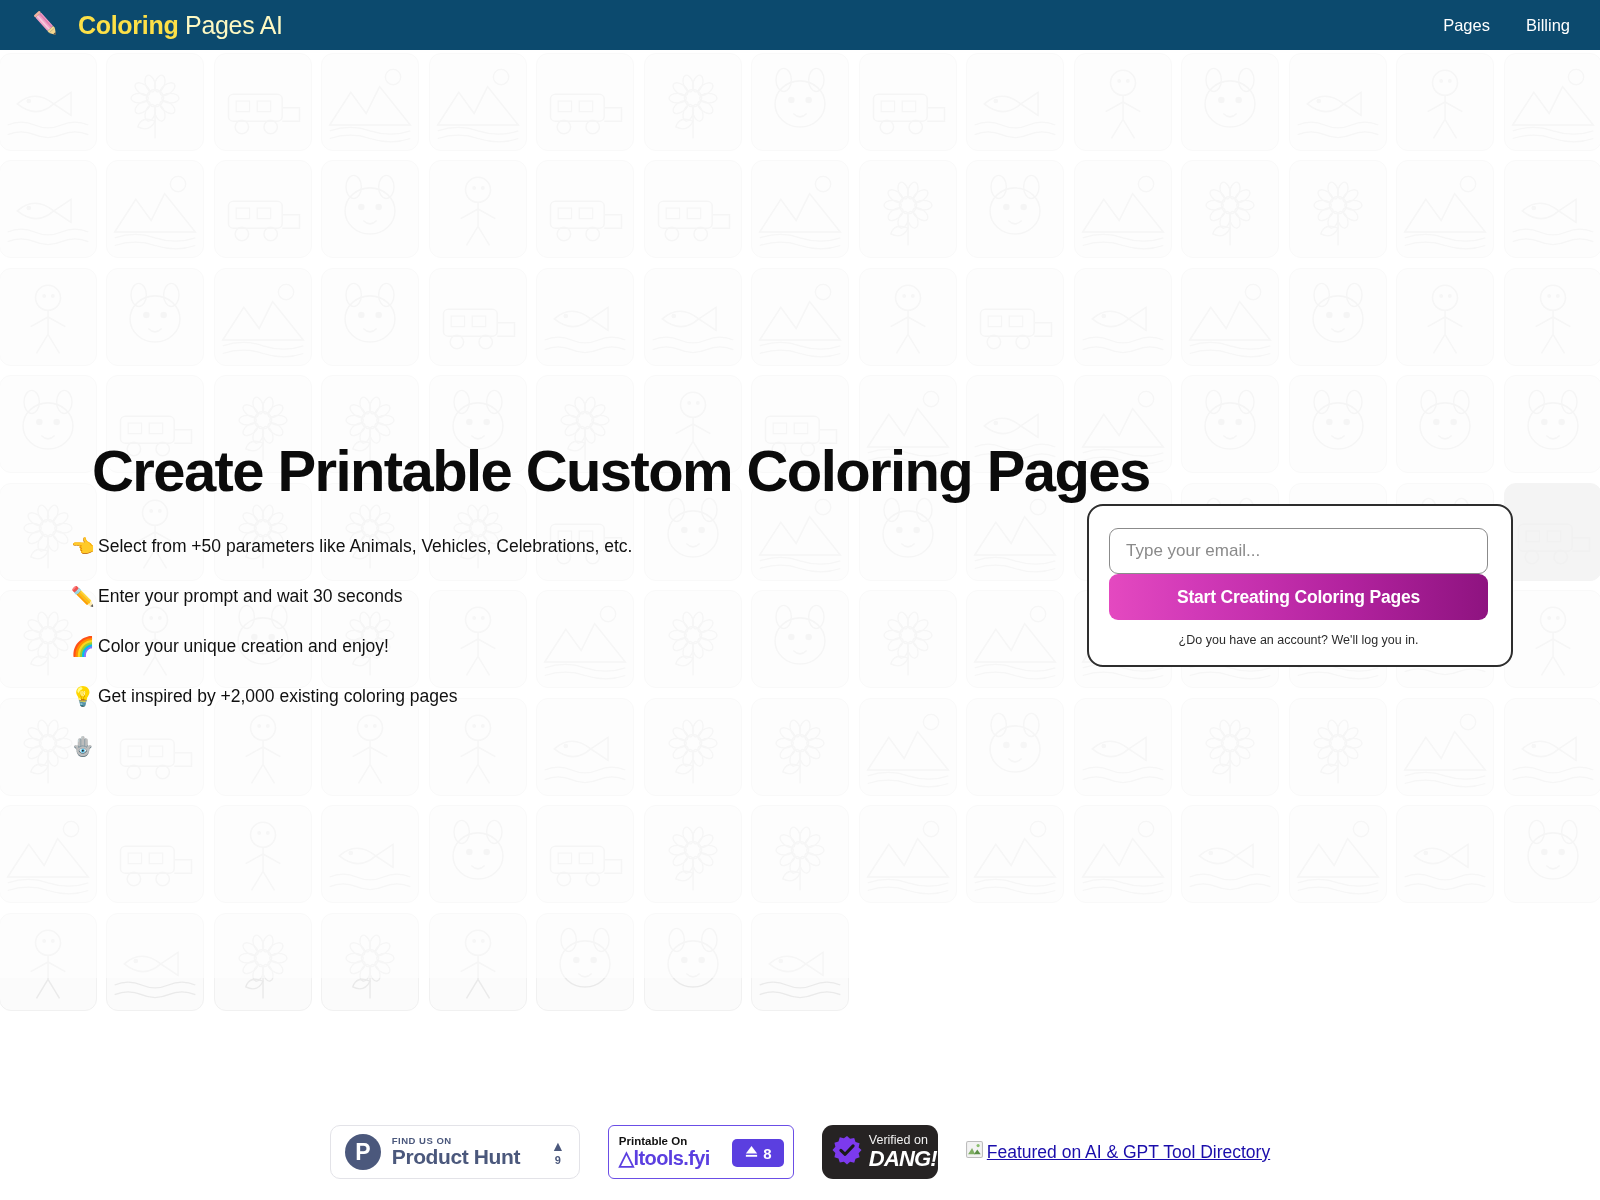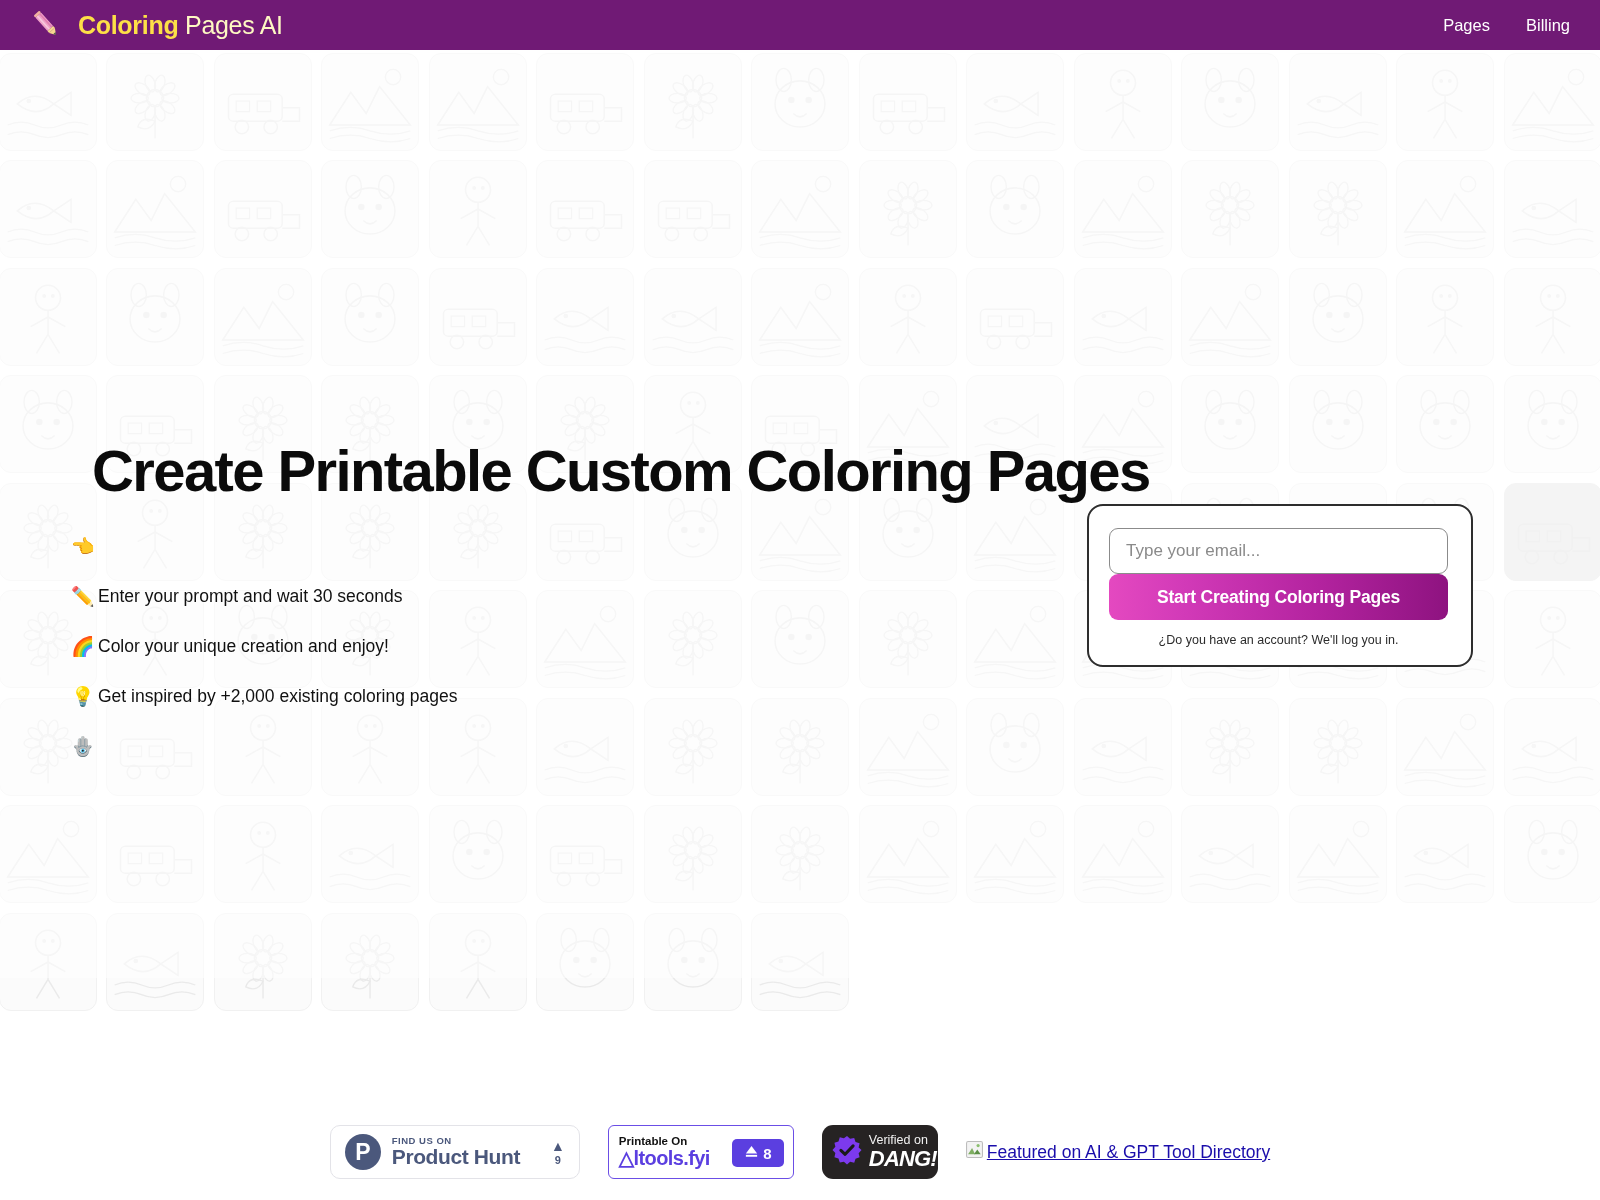--- a/index.html
+++ b/index.html
@@ -10,21 +10,21 @@
     background: #ffffff;
     font-family: "Liberation Sans", sans-serif;
   }
 
   
   .navbar {
     position: absolute;
     top: 0; left: 0;
     width: 1600px;
     height: 50px;
-    background: #701a75;
+    background: #0c4a6e;
     display: flex;
     align-items: center;
     z-index: 50;
   }
   .brand {
     display: flex;
     align-items: center;
     gap: 14px;
     margin-left: 30px;
   }
@@ -130,21 +130,21 @@
     font-size: 19px;
     line-height: 1;
     text-align: center;
     flex: 0 0 30px;
   }
 
   
   .signup-card {
     position: absolute;
     top: 504px; left: 1087px;
-    width: 386px;
+    width: 426px;
     background: #ffffff;
     border: 2px solid #2d2d2d;
     border-radius: 16px;
     padding: 22px 23px 18px 20px;
     z-index: 20;
   }
   .email-input {
     display: block;
     width: 100%;
     height: 46px;
@@ -1696,20 +1696,21 @@
       </svg>
     </div>
   </div>
 <div class="bg-wash"></div>
 
 <div class="hero">
   <h1 class="hero-title">Create Printable Custom Coloring Pages</h1>
   <ul class="features" id="featureList">
       <li class="feature-item">
         <span class="feature-emoji">👈</span>
+        <span>Select from +50 parameters like Animals, Vehicles, Celebrations, etc.</span>
       </li>
       <li class="feature-item">
         <span class="feature-emoji">✏️</span>
         <span>Enter your prompt and wait 30 seconds</span>
       </li>
       <li class="feature-item">
         <span class="feature-emoji">🌈</span>
         <span>Color your unique creation and enjoy!</span>
       </li>
       <li class="feature-item">

